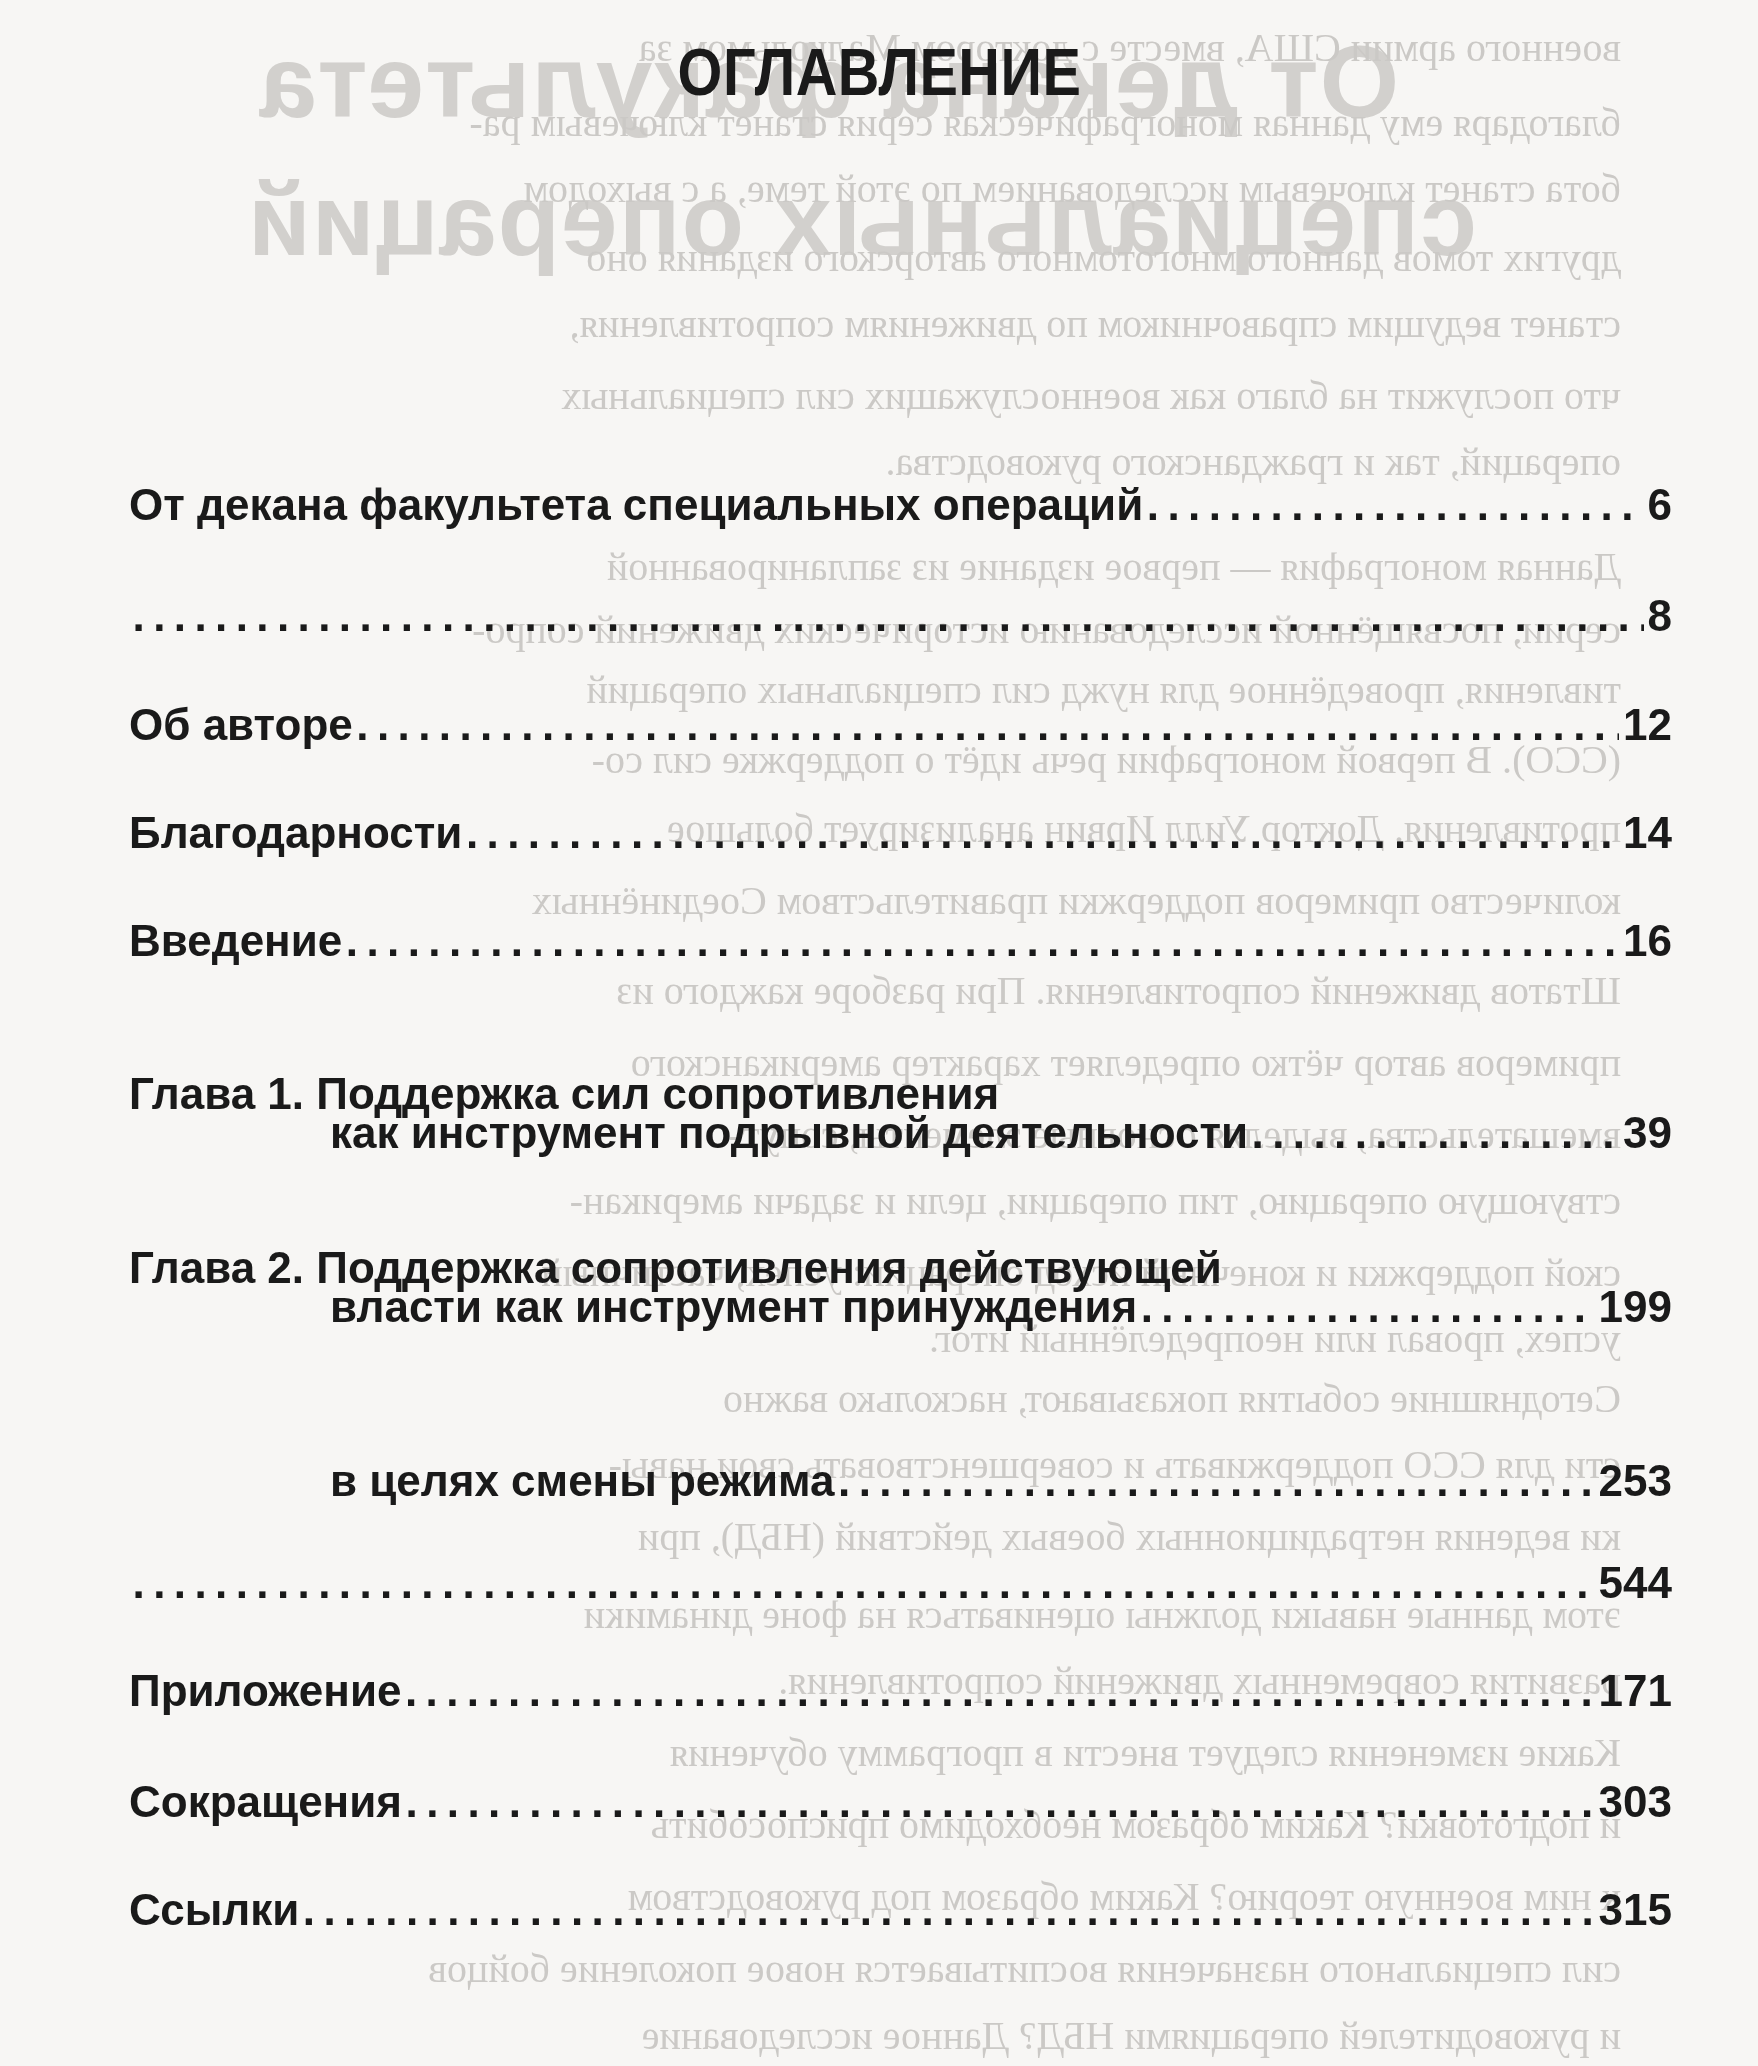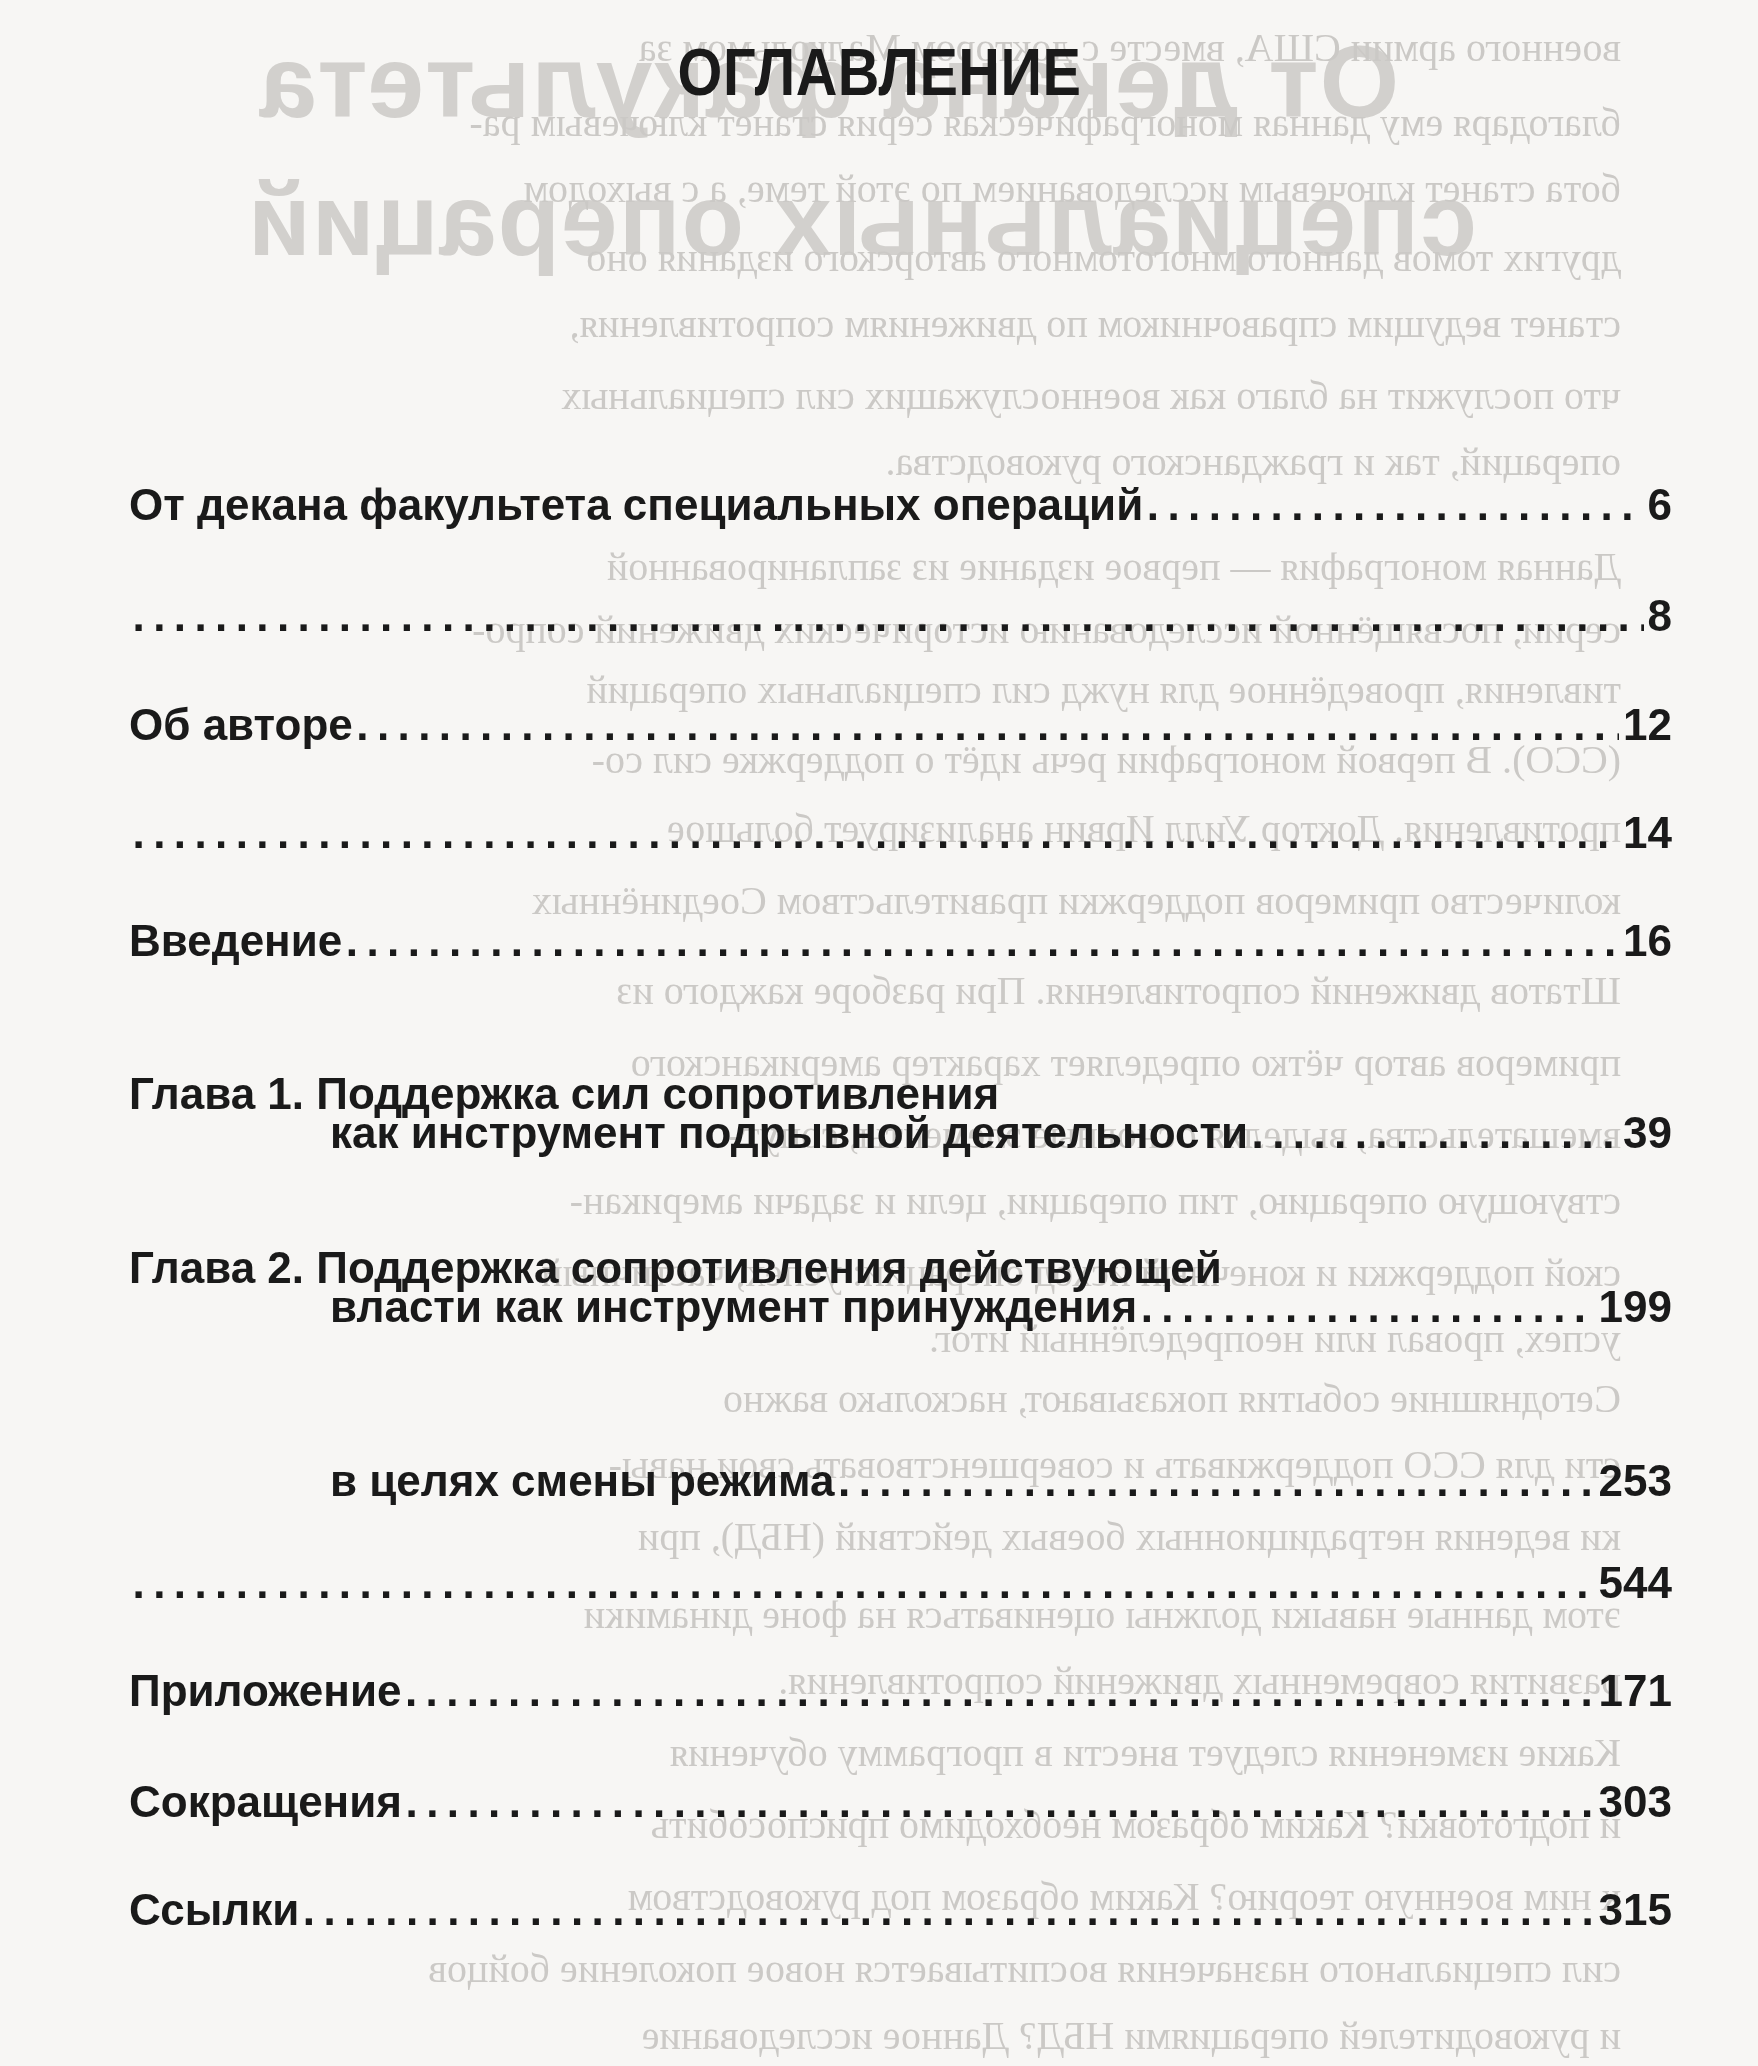--- a/index.html
+++ b/index.html
@@ -103,20 +103,21 @@
   <div class="entry" style="top:700px">
     <div class="row" style="top:0">
       <span class="label">Об авторе</span>
       <span class="dots">................................................................................................................................</span>
       <span class="page">12</span>
     </div>
   </div>
 
   <div class="entry" style="top:808px">
     <div class="row" style="top:0">
+      <span class="label">Благодарности</span>
       <span class="dots">................................................................................................................................</span>
       <span class="page">14</span>
     </div>
   </div>
 
   <div class="entry" style="top:916px">
     <div class="row" style="top:0">
       <span class="label">Введение</span>
       <span class="dots">................................................................................................................................</span>
       <span class="page">16</span>

